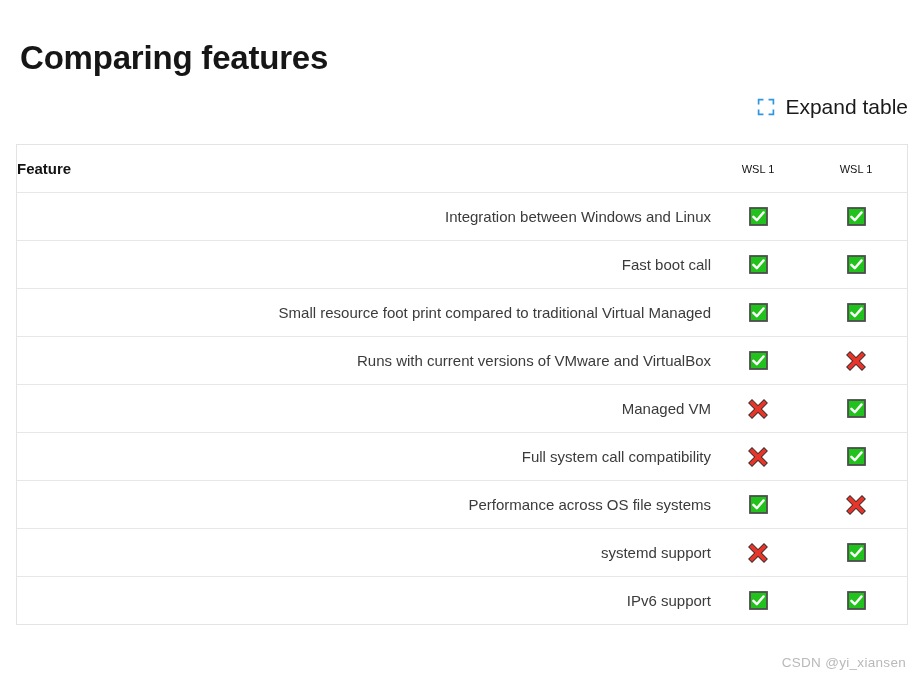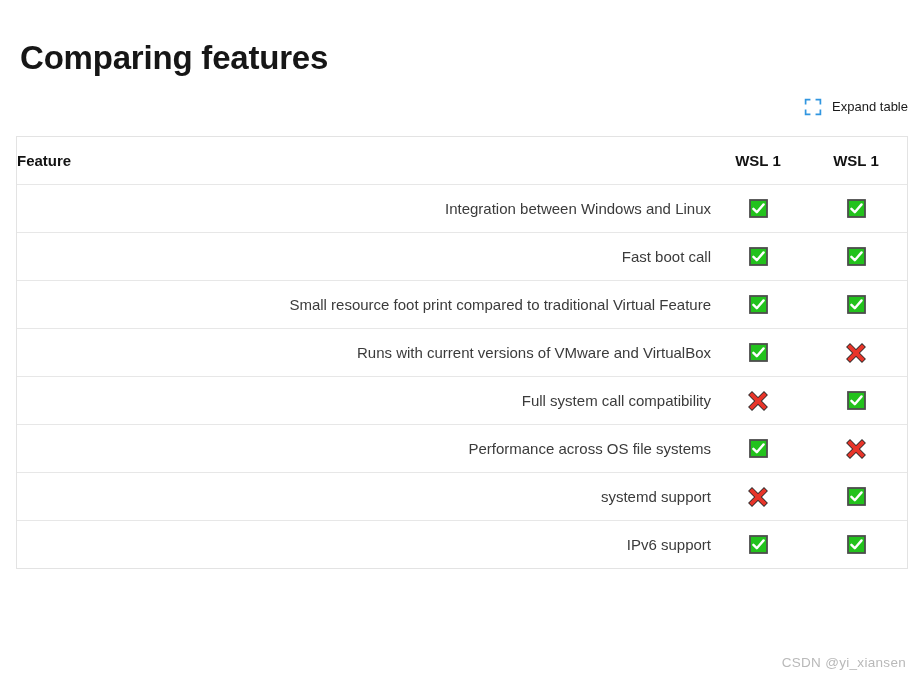--- a/index.html
+++ b/index.html
@@ -48,31 +48,31 @@
     cursor: pointer;
     user-select: none;
   }
   .expand-icon {
     width: 18px;
     height: 18px;
     display: block;
     flex: none;
   }
   .expand-label {
-    font-size: 13px;
+    font-size: 21px;
     color: #1a1a1a;
     line-height: 18px;
     white-space: nowrap;
   }
 
   
   .table-wrap {
     position: absolute;
     left: 16px;
-    top: 136px;
+    top: 144px;
     width: 892px;
     border: 1px solid #e3e3e3;
     box-sizing: border-box;
     background: #fff;
   }
   table.cmp {
     border-collapse: collapse;
     width: 100%;
     table-layout: fixed;
   }
@@ -91,22 +91,22 @@
 
   th.h-feature {
     text-align: left;
     font-size: 15px;
     font-weight: 700;
     color: #131313;
     padding-left: 16px;
   }
   th.h-wsl {
     text-align: center;
-    font-size: 15px;
-    font-weight: 700;
+    font-size: 11px;
+    font-weight: 400;
     color: #131313;
   }
   td.c-feature {
     text-align: right;
     font-size: 15px;
     font-weight: 400;
     color: #3b3b3b;
     padding-left: 16px;
   }
   td.c-mark {
@@ -185,21 +185,21 @@
             <td class="c-mark"><span class="mark"><svg width="19" height="19" viewBox="0 0 19 19" xmlns="http://www.w3.org/2000/svg">
                   <rect x="1" y="1" width="17" height="17" fill="#22c21c" stroke="#4d4d4d" stroke-width="1.8"></rect>
                   <path d="M4.4 9.8 L7.8 13.2 L14.6 5.4" fill="none" stroke="#ffffff" stroke-width="2.4" stroke-linecap="round" stroke-linejoin="round"></path>
                 </svg></span></td>
             <td class="c-mark"><span class="mark"><svg width="19" height="19" viewBox="0 0 19 19" xmlns="http://www.w3.org/2000/svg">
                   <rect x="1" y="1" width="17" height="17" fill="#22c21c" stroke="#4d4d4d" stroke-width="1.8"></rect>
                   <path d="M4.4 9.8 L7.8 13.2 L14.6 5.4" fill="none" stroke="#ffffff" stroke-width="2.4" stroke-linecap="round" stroke-linejoin="round"></path>
                 </svg></span></td>
           </tr>
           <tr>
-            <td class="c-feature">Small resource foot print compared to traditional Virtual Feature</td>
+            <td class="c-feature">Small resource foot print compared to traditional Virtual Managed</td>
             <td class="c-mark"><span class="mark"><svg width="19" height="19" viewBox="0 0 19 19" xmlns="http://www.w3.org/2000/svg">
                   <rect x="1" y="1" width="17" height="17" fill="#22c21c" stroke="#4d4d4d" stroke-width="1.8"></rect>
                   <path d="M4.4 9.8 L7.8 13.2 L14.6 5.4" fill="none" stroke="#ffffff" stroke-width="2.4" stroke-linecap="round" stroke-linejoin="round"></path>
                 </svg></span></td>
             <td class="c-mark"><span class="mark"><svg width="19" height="19" viewBox="0 0 19 19" xmlns="http://www.w3.org/2000/svg">
                   <rect x="1" y="1" width="17" height="17" fill="#22c21c" stroke="#4d4d4d" stroke-width="1.8"></rect>
                   <path d="M4.4 9.8 L7.8 13.2 L14.6 5.4" fill="none" stroke="#ffffff" stroke-width="2.4" stroke-linecap="round" stroke-linejoin="round"></path>
                 </svg></span></td>
           </tr>
           <tr>
@@ -210,20 +210,37 @@
                 </svg></span></td>
             <td class="c-mark"><span class="mark"><svg width="20" height="20" viewBox="0 0 20 20" xmlns="http://www.w3.org/2000/svg">
                   <g stroke="#2f2f2f" stroke-width="5.6" stroke-linecap="square" fill="none">
                     <path d="M4 4 L16 16"></path>
                     <path d="M16 4 L4 16"></path>
                   </g>
                   <g stroke="#e8352a" stroke-width="3.9" stroke-linecap="square" fill="none">
                     <path d="M4 4 L16 16"></path>
                     <path d="M16 4 L4 16"></path>
                   </g>
+                </svg></span></td>
+          </tr>
+          <tr>
+            <td class="c-feature">Managed VM</td>
+            <td class="c-mark"><span class="mark"><svg width="20" height="20" viewBox="0 0 20 20" xmlns="http://www.w3.org/2000/svg">
+                  <g stroke="#2f2f2f" stroke-width="5.6" stroke-linecap="square" fill="none">
+                    <path d="M4 4 L16 16"></path>
+                    <path d="M16 4 L4 16"></path>
+                  </g>
+                  <g stroke="#e8352a" stroke-width="3.9" stroke-linecap="square" fill="none">
+                    <path d="M4 4 L16 16"></path>
+                    <path d="M16 4 L4 16"></path>
+                  </g>
+                </svg></span></td>
+            <td class="c-mark"><span class="mark"><svg width="19" height="19" viewBox="0 0 19 19" xmlns="http://www.w3.org/2000/svg">
+                  <rect x="1" y="1" width="17" height="17" fill="#22c21c" stroke="#4d4d4d" stroke-width="1.8"></rect>
+                  <path d="M4.4 9.8 L7.8 13.2 L14.6 5.4" fill="none" stroke="#ffffff" stroke-width="2.4" stroke-linecap="round" stroke-linejoin="round"></path>
                 </svg></span></td>
           </tr>
           <tr>
             <td class="c-feature">Full system call compatibility</td>
             <td class="c-mark"><span class="mark"><svg width="20" height="20" viewBox="0 0 20 20" xmlns="http://www.w3.org/2000/svg">
                   <g stroke="#2f2f2f" stroke-width="5.6" stroke-linecap="square" fill="none">
                     <path d="M4 4 L16 16"></path>
                     <path d="M16 4 L4 16"></path>
                   </g>
                   <g stroke="#e8352a" stroke-width="3.9" stroke-linecap="square" fill="none">

